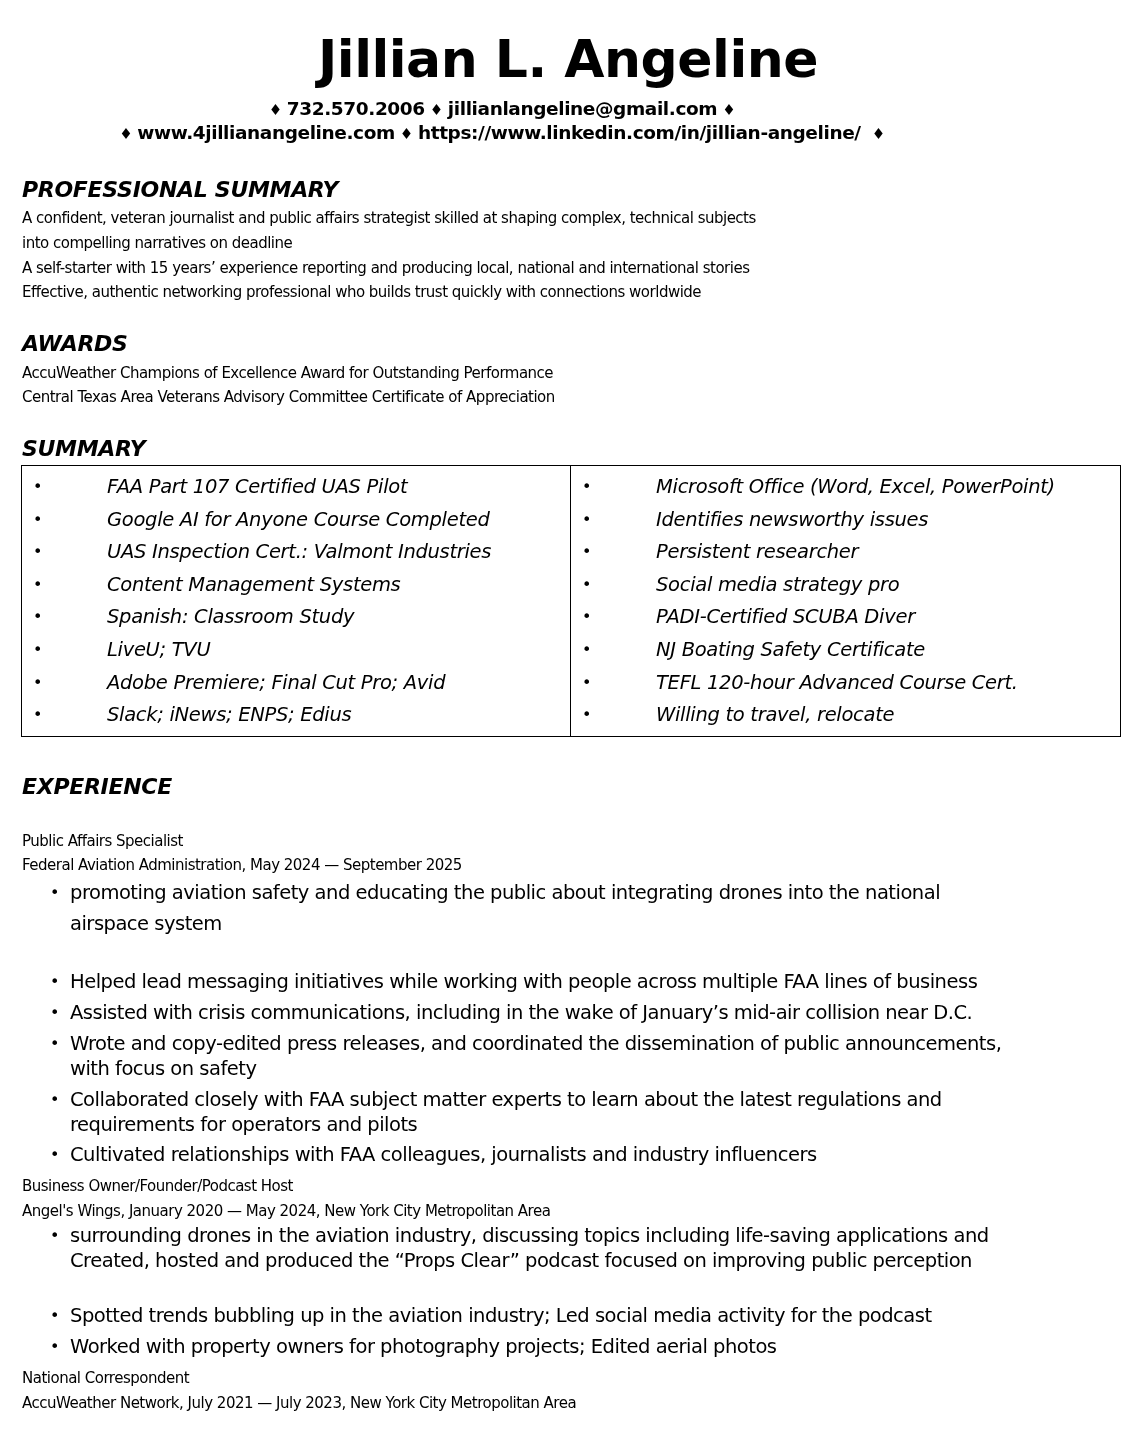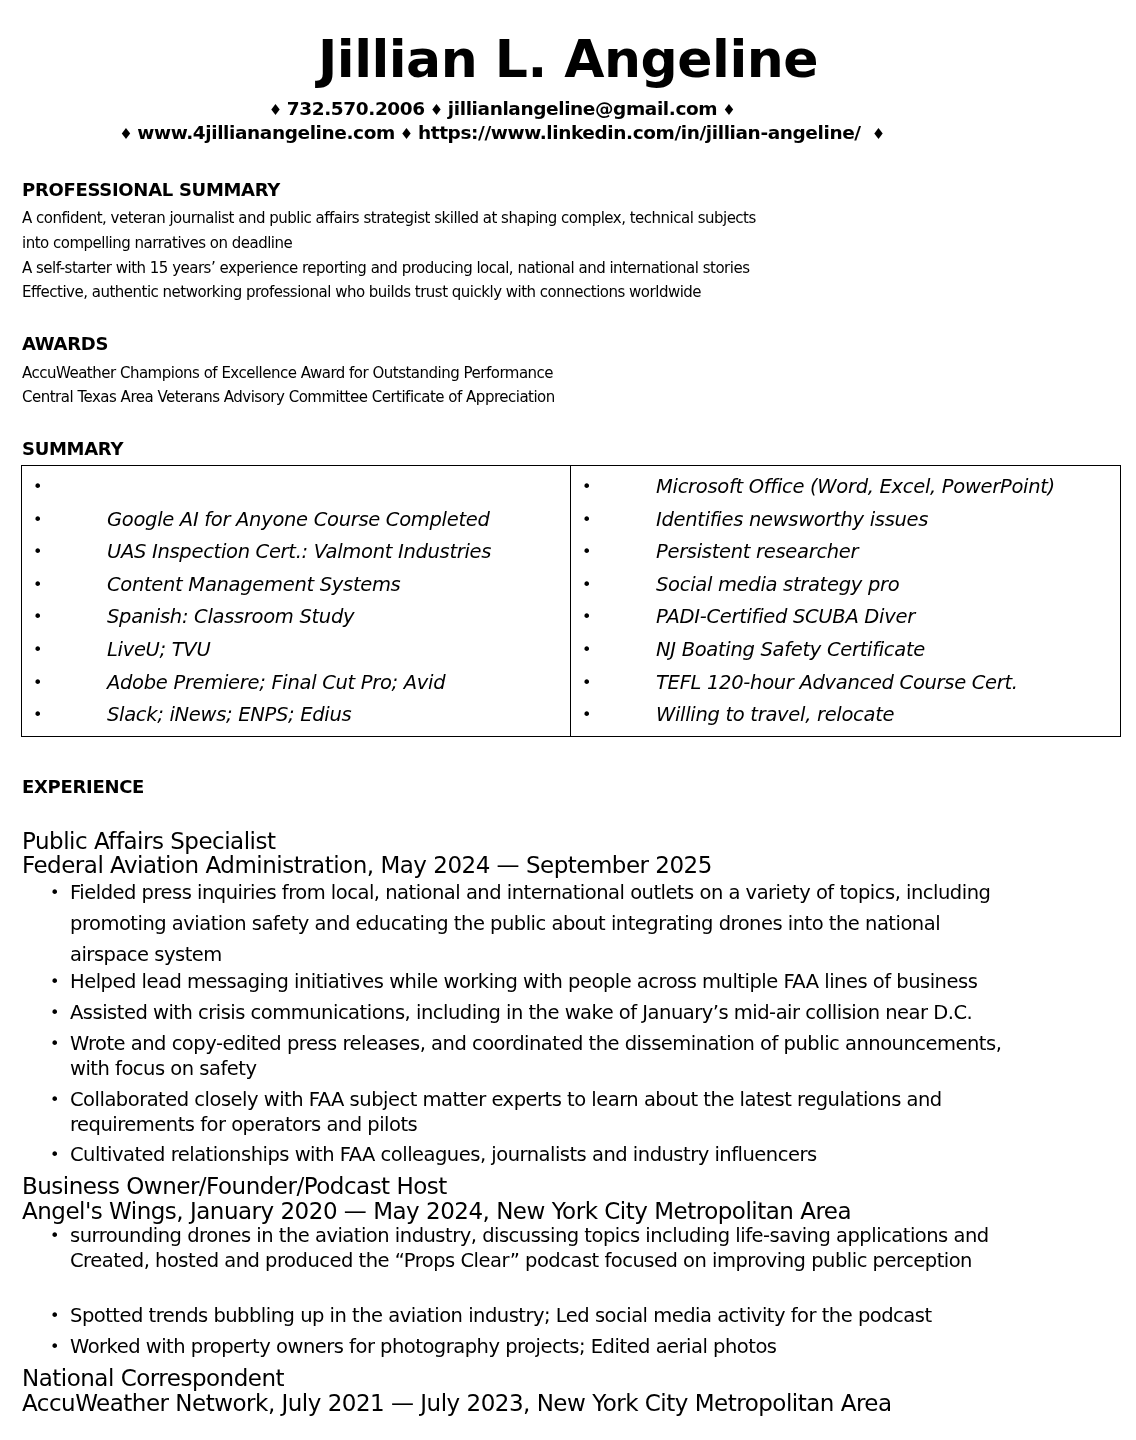--- a/index.html
+++ b/index.html
@@ -32,23 +32,24 @@
       line-height: 24px;
       white-space: nowrap;
     }
     .contact.l1 { top: 97px; }
     .contact.l2 { top: 121px; }
     .contact .sep { margin: 0 5px; font-size: 15px; }
 
     .section-title {
       position: absolute; left: 22px;
       font-weight: bold;
-      font-size: 18px;
+      font-size: 22px;
       letter-spacing: -0.3px;
       line-height: 28px;
+      font-style: italic;
     }
     .para {
       position: absolute; left: 22px;
       font-size: 15px;
       letter-spacing: -0.5px;
       line-height: 24.6px;
       white-space: nowrap;
     }
 
     .skills-table {
@@ -69,21 +70,21 @@
       white-space: nowrap;
     }
     .skill-row .bullet {
       position: absolute; left: 11px; top: 0;
       font-style: normal; font-size: 16px;
     }
     .skill-row .skill-text { position: absolute; left: 85px; top: 0; }
 
     .job-line {
       position: absolute; left: 22px;
-      font-size: 23px;
+      font-size: 15px;
       letter-spacing: -0.5px;
       line-height: 24px;
       white-space: nowrap;
     }
     .bullet-item {
       position: absolute; left: 50px; width: 1070px;
       font-size: 19.5px;
       letter-spacing: -0.5px;
       white-space: nowrap;
     }
@@ -112,20 +113,21 @@
 
   <div class="section-title" style="top:330px;">AWARDS</div>
   <div class="para" style="top:361px;">AccuWeather Champions of Excellence Award for Outstanding Performance</div>
   <div class="para" style="top:385px;">Central Texas Area Veterans Advisory Committee Certificate of Appreciation</div>
 
   <div class="section-title" style="top:435px;">SUMMARY</div>
   <div class="skills-table">
     <div class="skills-col left">
       <div class="skill-row">
           <span class="bullet">•</span>
+          <span class="skill-text">FAA Part 107 Certified UAS Pilot</span>
         </div>
       <div class="skill-row">
           <span class="bullet">•</span>
           <span class="skill-text">Google AI for Anyone Course Completed</span>
         </div>
       <div class="skill-row">
           <span class="bullet">•</span>
           <span class="skill-text">UAS Inspection Cert.: Valmont Industries</span>
         </div>
       <div class="skill-row">
@@ -186,21 +188,20 @@
   </div>
 
   <div class="section-title" style="top:773px;">EXPERIENCE</div>
 
   <div class="job-line" style="top:829px;">Public Affairs Specialist</div>
   <div class="job-line" style="top:853px;">Federal Aviation Administration, May 2024 — September 2025</div>
 
   <div class="bullet-item" style="top:877px; line-height:31px;">
     <span class="dot">•</span>
     <span class="btext">
-        <span>Fielded press inquiries from local, national and international outlets on a variety of topics, including</span>
         <span>promoting aviation safety and educating the public about integrating drones into the national</span>
         <span>airspace system</span>
       </span>
   </div>
   <div class="bullet-item" style="top:970px; line-height:24px;">
     <span class="dot">•</span>
     <span class="btext">
         <span>Helped lead messaging initiatives while working with people across multiple FAA lines of business</span>
       </span>
   </div>

